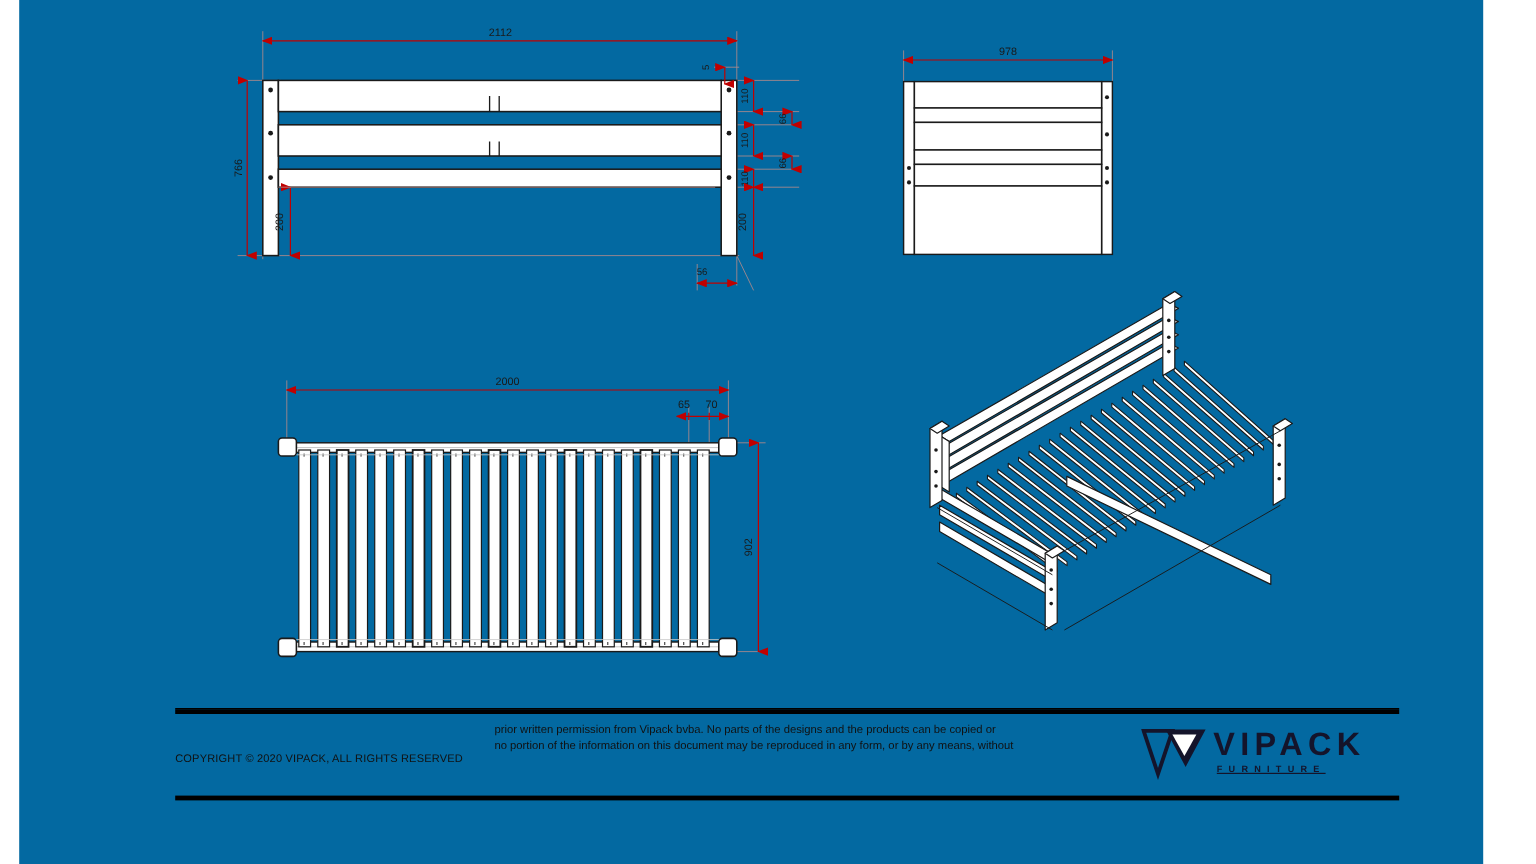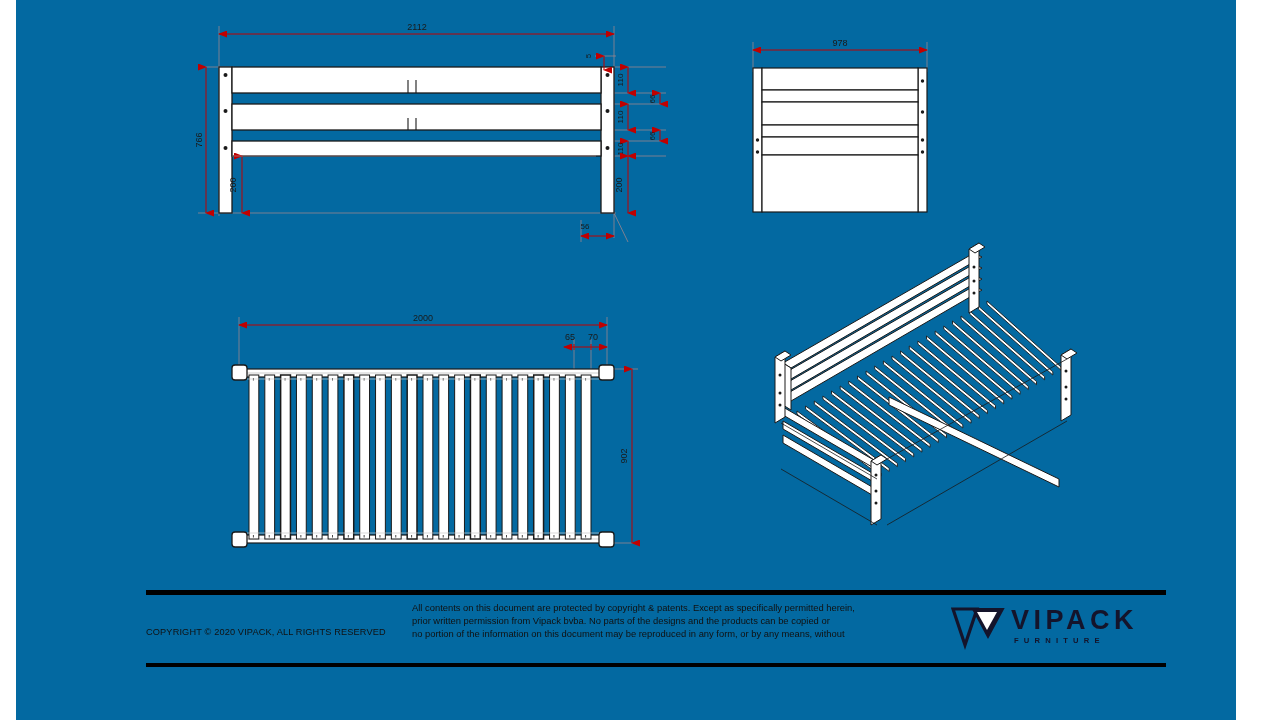--- a/index.html
+++ b/index.html
@@ -54,20 +54,21 @@
   }
   .logo-word{
     position:absolute;left:60px;top:4px;
     font-size:27px;font-weight:bold;letter-spacing:4.5px;
     color:#14142b;line-height:27px;
   }
   .logo-sub{
     position:absolute;left:63px;top:33px;
     font-size:7.6px;font-weight:bold;letter-spacing:5.2px;
     color:#14142b;
+    text-decoration:underline;
   }
 </style>
 </head>
 <body>
 
 <div id="sheet">
 
   <svg style="position:absolute;left:160px;top:8px;" width="530" height="240" viewBox="0 0 530 240">
     <defs>
       <marker id="ar" markerWidth="9" markerHeight="7" refX="8" refY="3.5" orient="auto">
@@ -428,21 +429,20 @@
     </g>
   </svg>
 
   <div id="titleblock">
     <div class="rule-thin"></div>
     <div class="rule-thick"></div>
 
     <div class="legal-row">
       <div class="copyright">COPYRIGHT  © 2020 VIPACK, ALL RIGHTS RESERVED</div>
       <div class="legal">
-        <div>All contents on this document are protected by copyright &amp; patents. Except as specifically permitted herein,</div>
         <div>prior written permission from Vipack bvba. No parts of the designs and the products can be copied or</div>
         <div>no portion of the information on this document may be reproduced in any form, or by any means, without</div>
       </div>
       <div class="logo">
         <svg width="56" height="46" viewBox="0 0 56 46" style="position:absolute;left:0;top:2px;">
           <polygon points="2,4 26,4 14,40" fill="none" stroke="#14142b" stroke-width="3.2"></polygon>
           <polygon points="22,4 52,4 37,32" fill="#14142b" stroke="#14142b" stroke-width="2"></polygon>
           <polygon points="26,7 46,7 36,25" fill="#ffffff" stroke="none"></polygon>
           <polygon points="30,4 50,4 40,27" fill="#14142b" stroke="none" opacity="0"></polygon>
         </svg>

